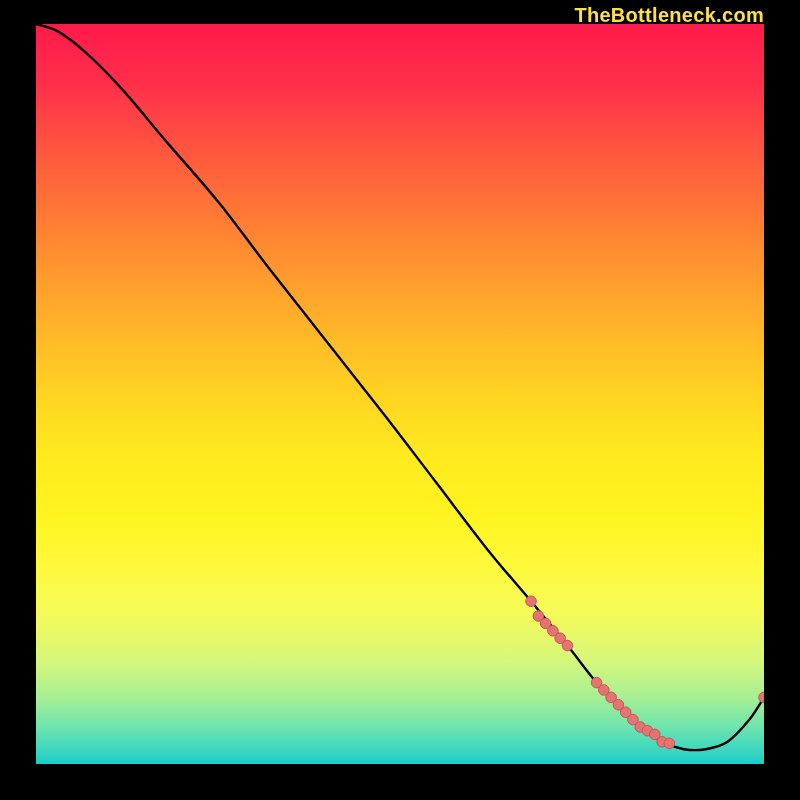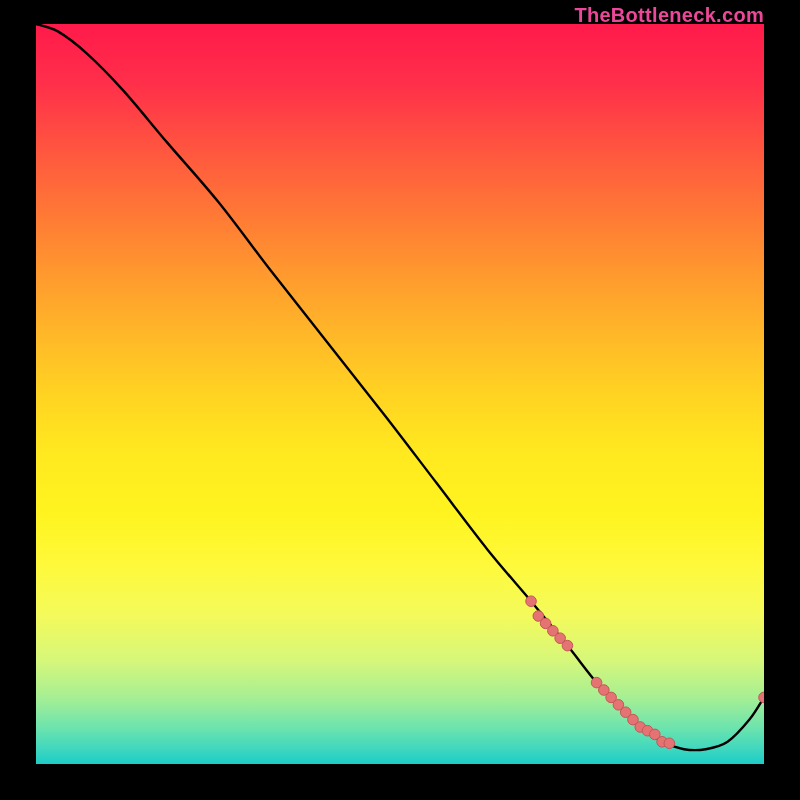--- a/index.html
+++ b/index.html
@@ -41,21 +41,21 @@
       #1cccc8 100%
     );
   }
   .watermark {
     position: absolute;
     top: 4px;
     right: 36px;
     font-family: Arial, Helvetica, sans-serif;
     font-size: 20px;
     font-weight: 600;
-    color: #ec4899;
+    color: #fde047;
     letter-spacing: 0.3px;
     user-select: none;
   }
   svg.curve {
     position: absolute;
     left: 0;
     top: 0;
     width: 728px;
     height: 740px;
   }

